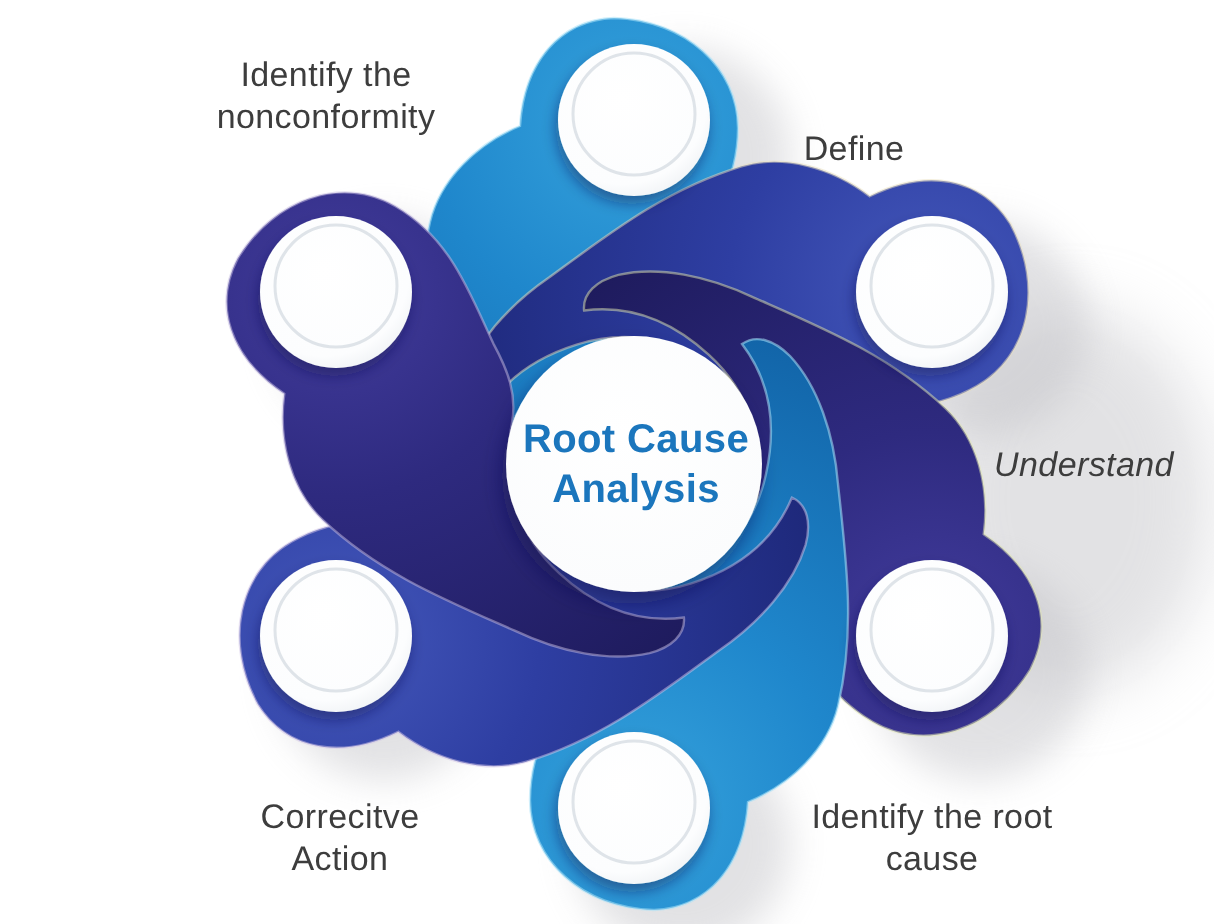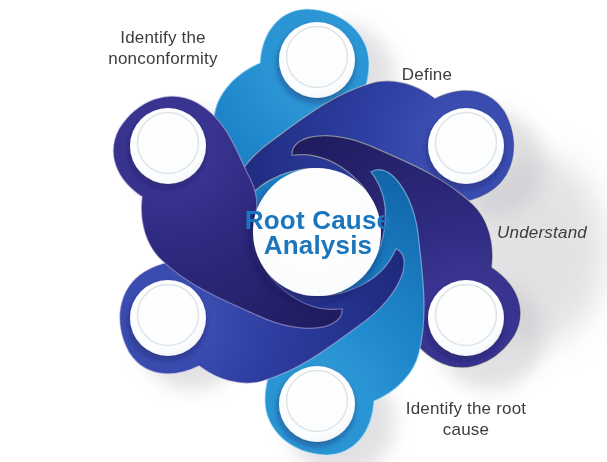--- a/index.html
+++ b/index.html
@@ -14,21 +14,21 @@
     letter-spacing:.2px;
   }
   .lbl-identify-nonconformity{left:163px;top:27px;}
   .lbl-define{left:427px;top:40px;margin-top:24px;}
   .lbl-understand{left:542px;top:222px;font-style:italic;}
   .lbl-identify-root-cause{left:466px;top:398px;}
   .lbl-corrective-action{left:170px;top:398px;}
   .lbl-monitor-optimize{left:62px;top:217px;}
   .center-title{
     position:absolute;left:318px;top:208px;transform:translateX(-50%);
-    font-size:26px;line-height:25px;font-weight:bold;color:#1b76bd;
+    font-size:20px;line-height:25px;font-weight:bold;color:#1b76bd;
     text-align:center;white-space:pre-line;letter-spacing:.2px;
   }
 </style>
 </head>
 <body>
 
 <div class="stage">
 
   <svg width="607" height="462" viewBox="0 0 607 462">
     <defs>
@@ -133,16 +133,18 @@
 
     <circle cx="317" cy="232" r="64" fill="url(#hubG)" filter="url(#dsHub)"></circle>
   </svg>
 
   <div class="lbl lbl-identify-nonconformity">Identify the
 nonconformity</div>
   <div class="lbl lbl-define">Define</div>
   <div class="lbl lbl-understand">Understand</div>
   <div class="lbl lbl-identify-root-cause">Identify the root
 cause</div>
+  <div class="lbl lbl-corrective-action">Correcitve
+Action</div>
 
   <div class="center-title">Root Cause
 Analysis</div>
 </div>
 
 </body></html>

